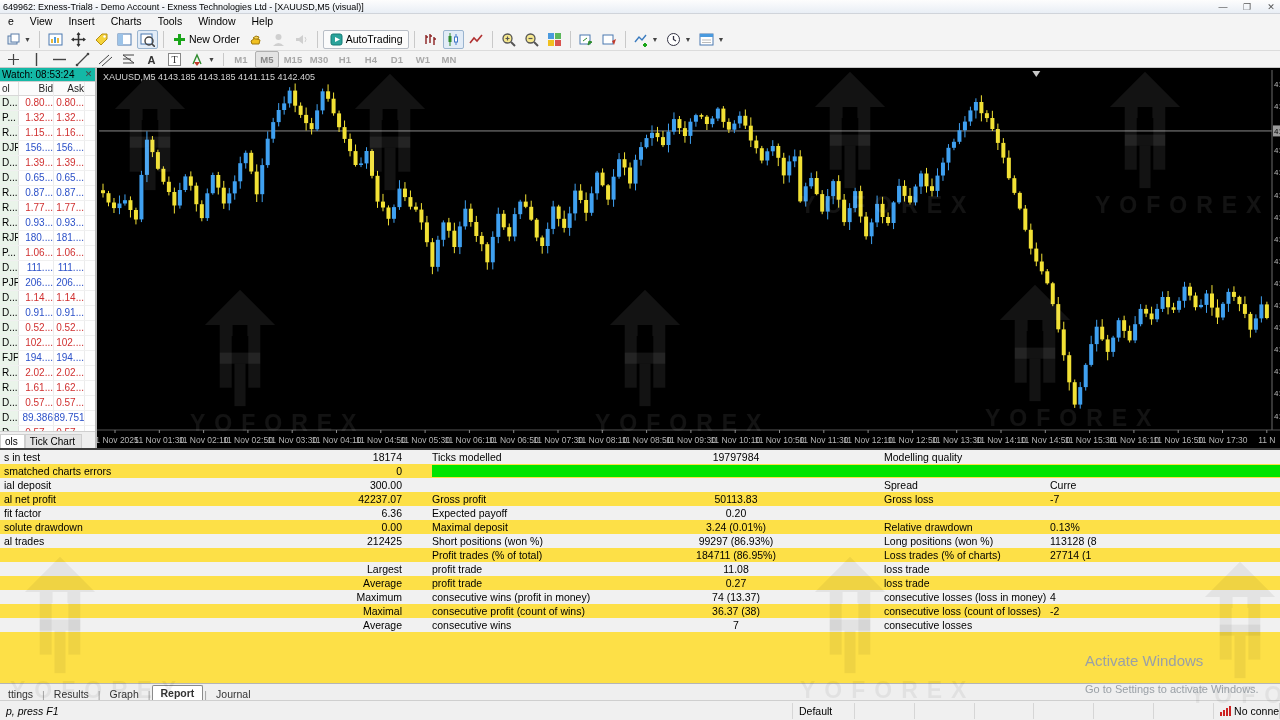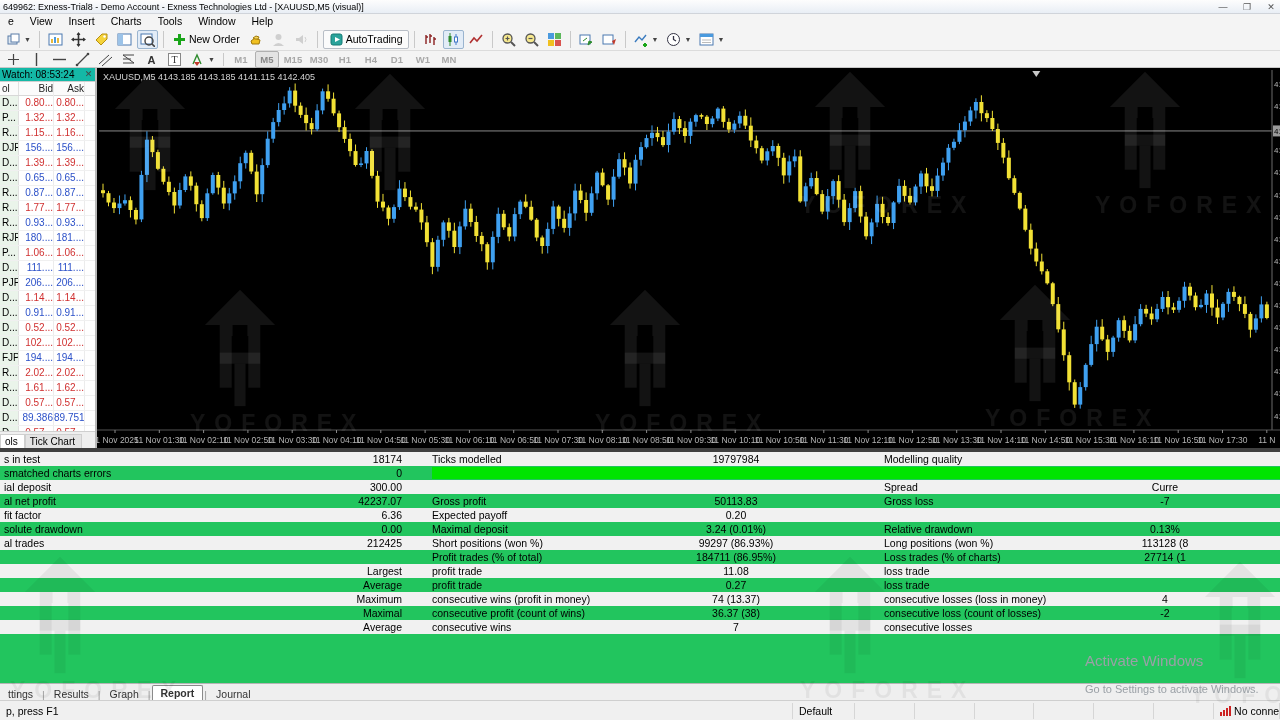--- a/index.html
+++ b/index.html
@@ -43,29 +43,29 @@
   .mw-ask{position:absolute;left:54px;top:0;width:30px;text-align:right;line-height:14px;border-right:1px solid #ececec;overflow:hidden}
   .up{color:#2b50c8}.down{color:#d03030}
   .mw-tabs{position:absolute;left:0;bottom:0;width:100%;height:16px;background:#efefef;border-top:1px solid #cfcfcf;
            display:flex;align-items:flex-end;font-size:10px;overflow:hidden}
   .mw-tab{padding:1px 6px 1px 4px;border:1px solid #cfcfcf;border-bottom:none;background:#e4e4e4;white-space:nowrap}
   .mw-tab.active{background:#fff}
   
   .chart{position:absolute;left:97px;top:68px;width:1183px;height:380px;background:#000;overflow:hidden}
   .chart svg{display:block}
   
-  .report{position:absolute;left:0;top:448px;width:1280px;height:235px;background:#22c55e;border-top:4px solid #404040;box-sizing:border-box}
+  .report{position:absolute;left:0;top:448px;width:1280px;height:235px;background:#fde047;border-top:2px solid #404040;box-sizing:border-box}
   .rrow{position:relative;height:14px;font-size:10.5px;line-height:14px}
   .rrow.alt{background:#f1f1f1}
   .rl1{position:absolute;left:4px;white-space:nowrap}
   .rv1{position:absolute;left:230px;width:172px;text-align:right;white-space:nowrap}
   .rl2{position:absolute;left:432px;white-space:nowrap}
   .rv2{position:absolute;left:620px;width:232px;text-align:center;white-space:nowrap}
   .rl3{position:absolute;left:884px;white-space:nowrap}
-  .rv3{position:absolute;right:0;width:230px;text-align:center;white-space:nowrap;overflow:hidden}
+  .rv3{position:absolute;right:0;width:230px;text-align:left;white-space:nowrap;overflow:hidden}
   .rbar{position:absolute;left:432px;right:0;top:1px;bottom:1px;background:#00e400}
   
   .ttabs{position:absolute;left:0;top:683px;width:1280px;height:17px;background:#efefef;border-top:1px solid #b5b5b5;
          display:flex;align-items:flex-end;font-size:10.5px;padding-left:0}
   .ttab{padding:1px 8px;margin-top:2px;color:#333;white-space:nowrap}
   .ttab.active{background:#fff;border:1px solid #8a8a8a;border-bottom:1px solid #fff;font-weight:bold;border-radius:2px 2px 0 0}
   .ttab-sep{color:#9a9a9a;padding:0 1px}
   .statusbar{position:absolute;left:0;top:700px;width:1280px;height:20px;background:#f0f0f0;border-top:1px solid #cfcfcf;
              display:flex;align-items:center;font-size:10.5px}
   .scell{height:16px;line-height:16px;padding:0 6px;border-right:1px solid #d6d6d6;box-sizing:border-box;
@@ -1120,21 +1120,21 @@
     <span class="ttab">Results</span>
     <span class="ttab-sep">|</span>
     <span class="ttab">Graph</span>
     <span class="ttab-sep">|</span>
     <span class="ttab active">Report</span>
     <span class="ttab-sep">|</span>
     <span class="ttab">Journal</span>
   </div>
 
 <div class="statusbar" id="statusbar">
-    <div class="scell" style="width: 795px;">
+    <div class="scell" style="width: 795px; font-style: italic;">
       <span>p, press F1</span>
     </div>
     <div class="scell" style="width: 62px;">
       <span>Default</span>
     </div>
     <div class="scell" style="width: 60px;"></div>
     <div class="scell" style="width: 60px;"></div>
     <div class="scell" style="width: 60px;"></div>
     <div class="scell" style="width: 60px;"></div>
     <div class="scell" style="width: 60px;"></div>

